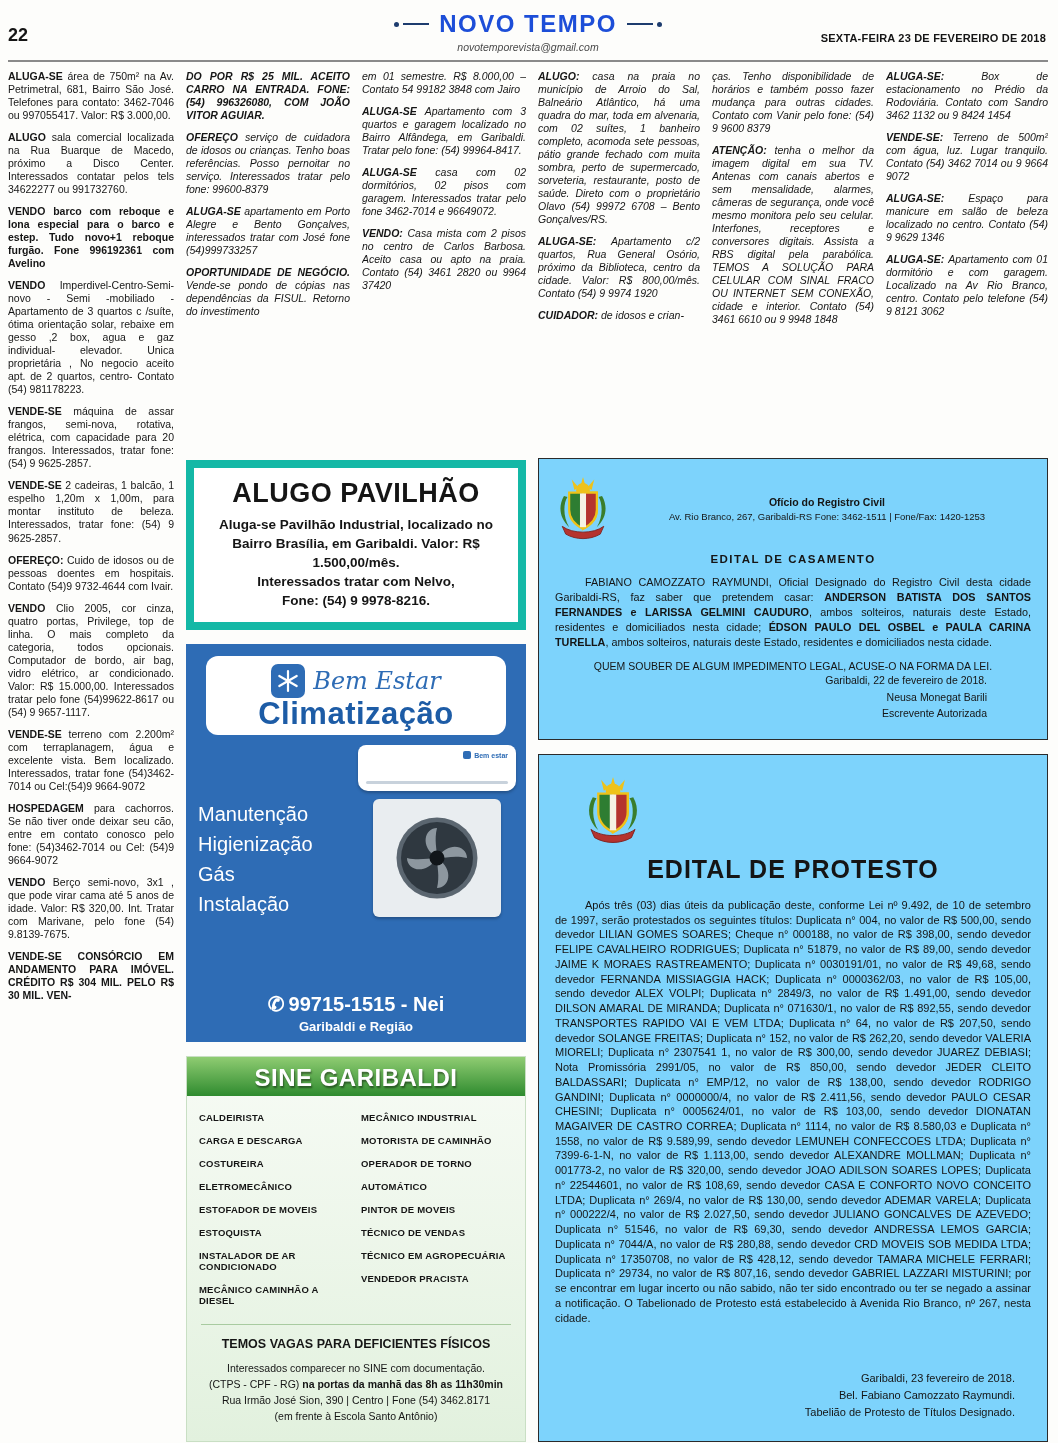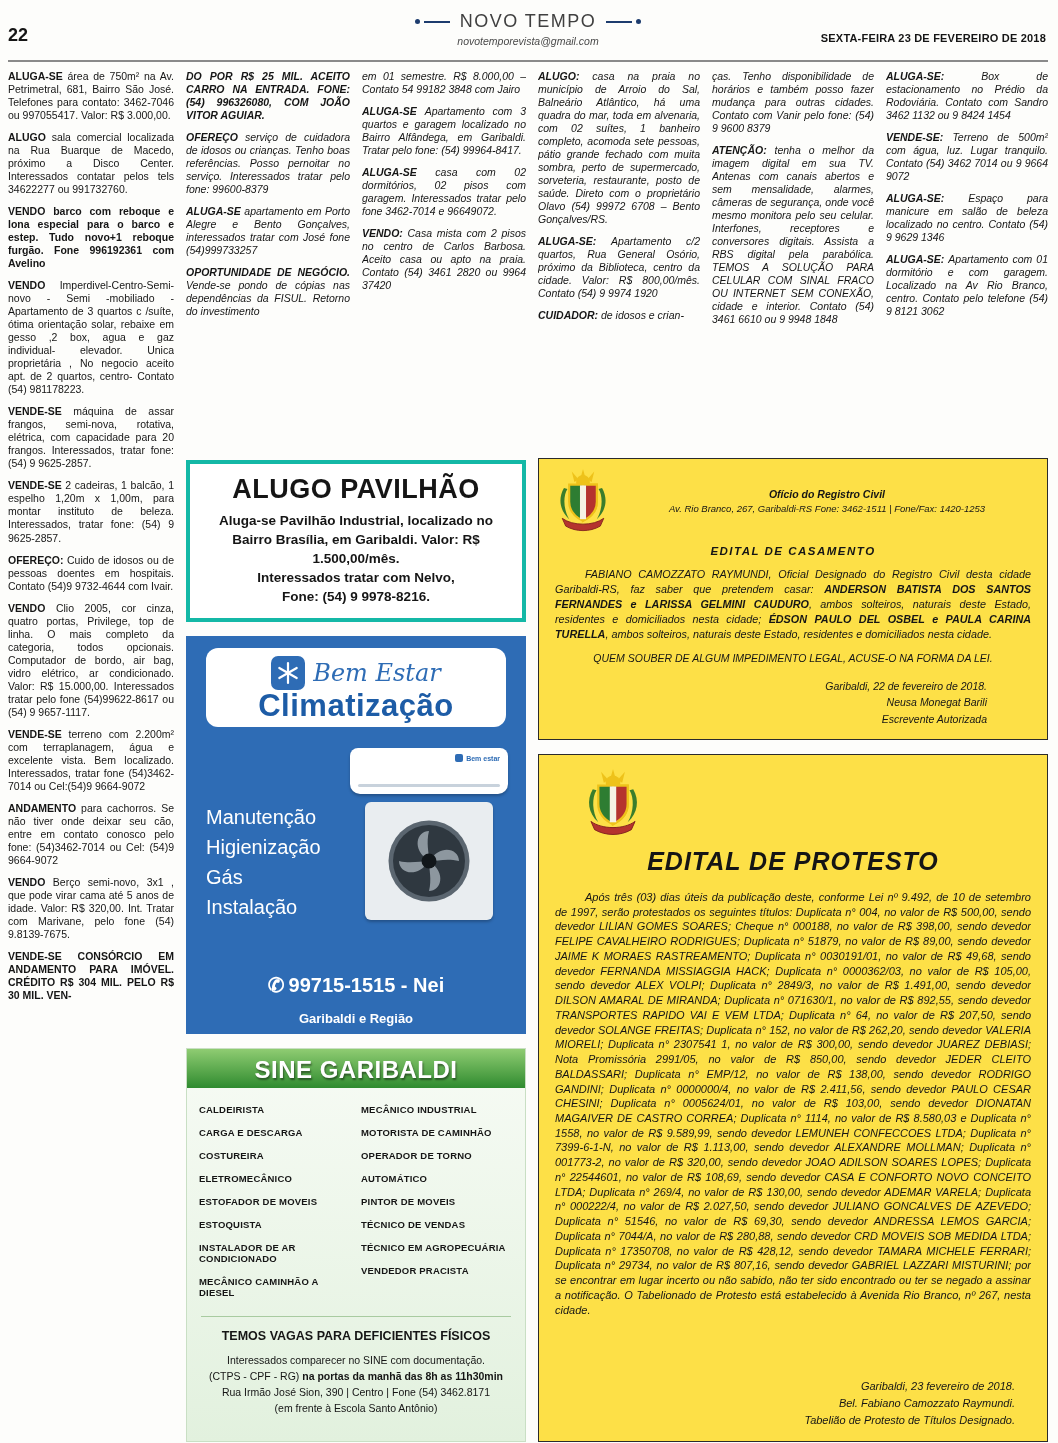--- a/index.html
+++ b/index.html
@@ -9,21 +9,21 @@
     font-family:"Liberation Sans", sans-serif;
   }
   .page { padding:6px 10px 0 8px; height:100%; }
 
   
   .masthead { position:relative; height:56px; border-bottom:2px solid #8a8a8a; }
   .page-num { position:absolute; left:0; bottom:14px; font-size:18px; font-weight:bold; }
   .edition-date { position:absolute; right:2px; bottom:16px; font-size:11px; font-weight:bold; letter-spacing:.2px; }
   .title-block { text-align:center; padding-top:4px; }
   .np-title-row { display:inline-flex; align-items:center; gap:10px; }
-  .np-title { font-size:18px; font-weight:normal; color:#404040; letter-spacing:1.5px; }
+  .np-title { font-size:24px; font-weight:bold; color:#1d4ed8; letter-spacing:1.5px; }
   .deco { display:inline-flex; align-items:center; gap:4px; }
   .deco .dot { width:5px; height:5px; border-radius:50%; background:#1d3c6e; }
   .deco .dash { width:26px; height:2px; background:#1d3c6e; }
   .np-email { font-size:10.5px; font-style:italic; color:#4a4a4a; margin-top:3px; }
 
   
   .main { display:flex; gap:12px; margin-top:8px; height:1372px; overflow:hidden; }
   .colA { width:166px; flex:none; overflow:hidden; }
   .groupB { width:340px; flex:none; display:flex; flex-direction:column; }
   .groupC { flex:1; display:flex; flex-direction:column; min-width:0; }
@@ -32,26 +32,26 @@
 
   
   .ad {
     font-size:10.5px; line-height:1.24; text-align:justify; margin-bottom:9px;
     hyphens:auto; -webkit-hyphens:auto; word-break:break-word;
   }
   .ad .lead { font-weight:bold; }
   .ad-bold { font-weight:bold; }
 
   
-  .pavilhao { border:4px solid #14b8a6; background:#fff; text-align:center; padding:10px 12px 12px; margin-top:8px; }
+  .pavilhao { border:8px solid #14b8a6; background:#fff; text-align:center; padding:10px 12px 12px; margin-top:8px; }
   .pav-title { font-size:27px; font-weight:bold; letter-spacing:.5px; margin-bottom:7px; }
   .pav-line { font-size:13.5px; font-weight:bold; line-height:1.4; }
 
   
-  .clima { margin-top:14px; height:398px; background:#2e6cb5; color:#fff; padding:12px 12px 8px; display:flex; flex-direction:column;gap:11px; }
+  .clima { margin-top:14px; height:398px; background:#2e6cb5; color:#fff; padding:12px 4px 8px; display:flex; flex-direction:column; }
   .clima-logo { background:#fff; border-radius:12px; width:300px; margin:0 auto; text-align:center; padding:8px 6px 6px; }
   .logo-row { display:flex; align-items:center; justify-content:center; gap:8px; }
   .snow-box { width:34px; height:34px; background:#2e6cb5; border-radius:7px; display:inline-flex; align-items:center; justify-content:center; flex:none; }
   .bem-estar { font-family:"DejaVu Serif", serif; font-style:italic; color:#2e6cb5; font-size:24px; }
   .climatizacao-word { color:#1d5ca6; font-weight:bold; font-size:31px; letter-spacing:.5px; margin-top:0px; line-height:1; }
   .clima-mid { display:flex; flex:1; margin-top:10px; gap:6px; }
   .services { padding-top:54px; padding-left:8px; }
   .service { font-size:20px; line-height:1.5; color:#fff; }
   .units { margin-left:auto; display:flex; flex-direction:column; align-items:center; gap:8px; padding-right:6px; }
   .indoor-unit { width:158px; height:46px; background:#fff; border-radius:8px 8px 10px 10px; position:relative; box-shadow:0 2px 3px rgba(0,0,0,.25); }
@@ -67,21 +67,21 @@
   .sine { margin-top:14px; flex:1; background:linear-gradient(#f7fbf5,#e2f1de); border:1px solid #c9dfc4; display:flex; flex-direction:column; overflow:hidden; }
   .sine-header { background:linear-gradient(#8fcc72,#2f8b2f); color:#fff; font-weight:bold; font-size:24px; text-align:center; padding:7px 0 4px; letter-spacing:.5px; text-shadow:1px 2px 2px rgba(0,0,0,.45); }
   .sine-jobs { display:flex; gap:10px; padding:16px 12px 4px; }
   .job-col { flex:1; min-width:0; }
   .job { font-size:9.5px; font-weight:bold; margin-bottom:12px; letter-spacing:.2px; }
   .sine-notice { text-align:center; font-weight:bold; font-size:12.5px; margin:2px 14px 10px; padding-top:12px; border-top:1px solid #a8cba0; }
   .sine-info { text-align:center; font-size:10.5px; line-height:1.5; padding:0 19px; }
   .seg-bold { font-weight:bold; }
 
   
-  .edital { border:1.5px solid #2b2b2b; background:#fde047; padding:10px 16px;font-style:italic; }
+  .edital { border:1.5px solid #2b2b2b; background:#7dd3fc; padding:18px 16px; }
   .casamento { margin-top:6px; height:282px; display:flex; flex-direction:column; overflow:hidden; }
   .reg-header { display:flex; align-items:center; gap:12px; }
   .office-info { flex:1; text-align:center; }
   .office-title { font-size:10.5px; font-weight:bold; }
   .office-address { font-size:9.5px; margin-top:3px; }
   .edital-heading { text-align:center; font-size:11.5px; font-weight:bold; letter-spacing:1.5px; margin:12px 0 10px; }
   .edital-body { font-size:10.8px; line-height:1.38; text-align:justify; }
   .indent { text-indent:30px; }
   .edital-warning { text-align:center; font-size:10.5px; margin-top:11px; }
   .edital-sig { text-align:right; font-size:10.5px; line-height:1.55; margin-top:auto; padding-right:44px; padding-bottom:2px; }
@@ -143,21 +143,21 @@
     <section class="colA">
         <p class="ad"><span class="lead">ALUGA-SE </span>área de 750m² na Av. Petrimetral, 681, Bairro São José. Telefones para contato: 3462-7046 ou 997055417. Valor: R$ 3.000,00.</p>
         <p class="ad"><span class="lead">ALUGO </span>sala comercial localizada na Rua Buarque de Macedo, próximo a Disco Center. Interessados contatar pelos tels 34622277 ou 991732760.</p>
         <p class="ad ad-bold"><span class="lead">VENDO </span>barco com reboque e lona especial para o barco e estep. Tudo novo+1 reboque furgão. Fone 996192361 com Avelino</p>
         <p class="ad"><span class="lead">VENDO </span>Imperdivel-Centro-Semi-novo - Semi -mobiliado -Apartamento de 3 quartos c /suíte, ótima orientação solar, rebaixe em gesso ,2 box, agua e gaz individual- elevador. Unica proprietária , No negocio aceito apt. de 2 quartos, centro- Contato (54) 981178223.</p>
         <p class="ad"><span class="lead">VENDE-SE </span>máquina de assar frangos, semi-nova, rotativa, elétrica, com capacidade para 20 frangos. Interessados, tratar fone: (54) 9 9625-2857.</p>
         <p class="ad"><span class="lead">VENDE-SE </span>2 cadeiras, 1 balcão, 1 espelho 1,20m x 1,00m, para montar instituto de beleza. Interessados, tratar fone: (54) 9 9625-2857.</p>
         <p class="ad"><span class="lead">OFEREÇO: </span>Cuido de idosos ou de pessoas doentes em hospitais. Contato (54)9 9732-4644 com Ivair.</p>
         <p class="ad"><span class="lead">VENDO </span>Clio 2005, cor cinza, quatro portas, Privilege, top de linha. O mais completo da categoria, todos opcionais. Computador de bordo, air bag, vidro elétrico, ar condicionado. Valor: R$ 15.000,00. Interessados tratar pelo fone (54)99622-8617 ou (54) 9 9657-1117.</p>
         <p class="ad"><span class="lead">VENDE-SE </span>terreno com 2.200m² com terraplanagem, água e excelente vista. Bem localizado. Interessados, tratar fone (54)3462-7014 ou Cel:(54)9 9664-9072</p>
-        <p class="ad"><span class="lead">ANDAMENTO </span>para cachorros. Se não tiver onde deixar seu cão, entre em contato conosco pelo fone: (54)3462-7014 ou Cel: (54)9 9664-9072</p>
+        <p class="ad"><span class="lead">HOSPEDAGEM </span>para cachorros. Se não tiver onde deixar seu cão, entre em contato conosco pelo fone: (54)3462-7014 ou Cel: (54)9 9664-9072</p>
         <p class="ad"><span class="lead">VENDO </span>Berço semi-novo, 3x1 , que pode virar cama até 5 anos de idade. Valor: R$ 320,00. Int. Tratar com Marivane, pelo fone (54) 9.8139-7675.</p>
         <p class="ad ad-bold"><span class="lead">VENDE-SE </span>CONSÓRCIO EM ANDAMENTO PARA IMÓVEL. CRÉDITO R$ 304 MIL. PELO R$ 30 MIL. VEN-</p>
       </section>
 
     <section class="groupB">
       <div class="text-row">
         <div class="col">
             <p class="ad ad-bold">DO POR R$ 25 MIL. ACEITO CARRO NA ENTRADA. FONE: (54) 996326080, COM JOÃO VITOR AGUIAR.</p>
             <p class="ad"><span class="lead">OFEREÇO </span>serviço de cuidadora de idosos ou crianças. Tenho boas referências. Posso pernoitar no serviço. Interessados tratar pelo fone: 99600-8379</p>
             <p class="ad"><span class="lead">ALUGA-SE </span>apartamento em Porto Alegre e Bento Gonçalves, interessados tratar com José fone (54)999733257</p>

